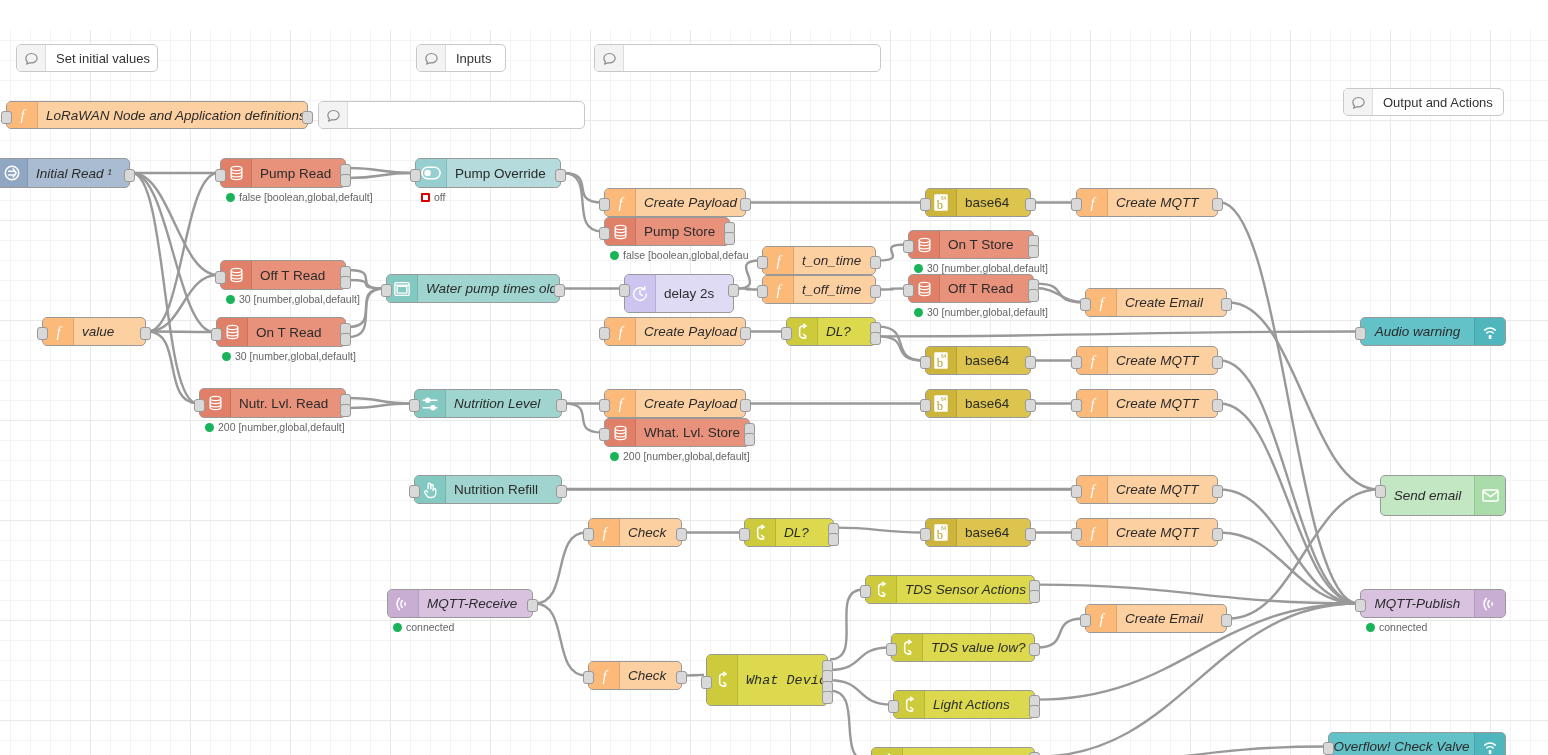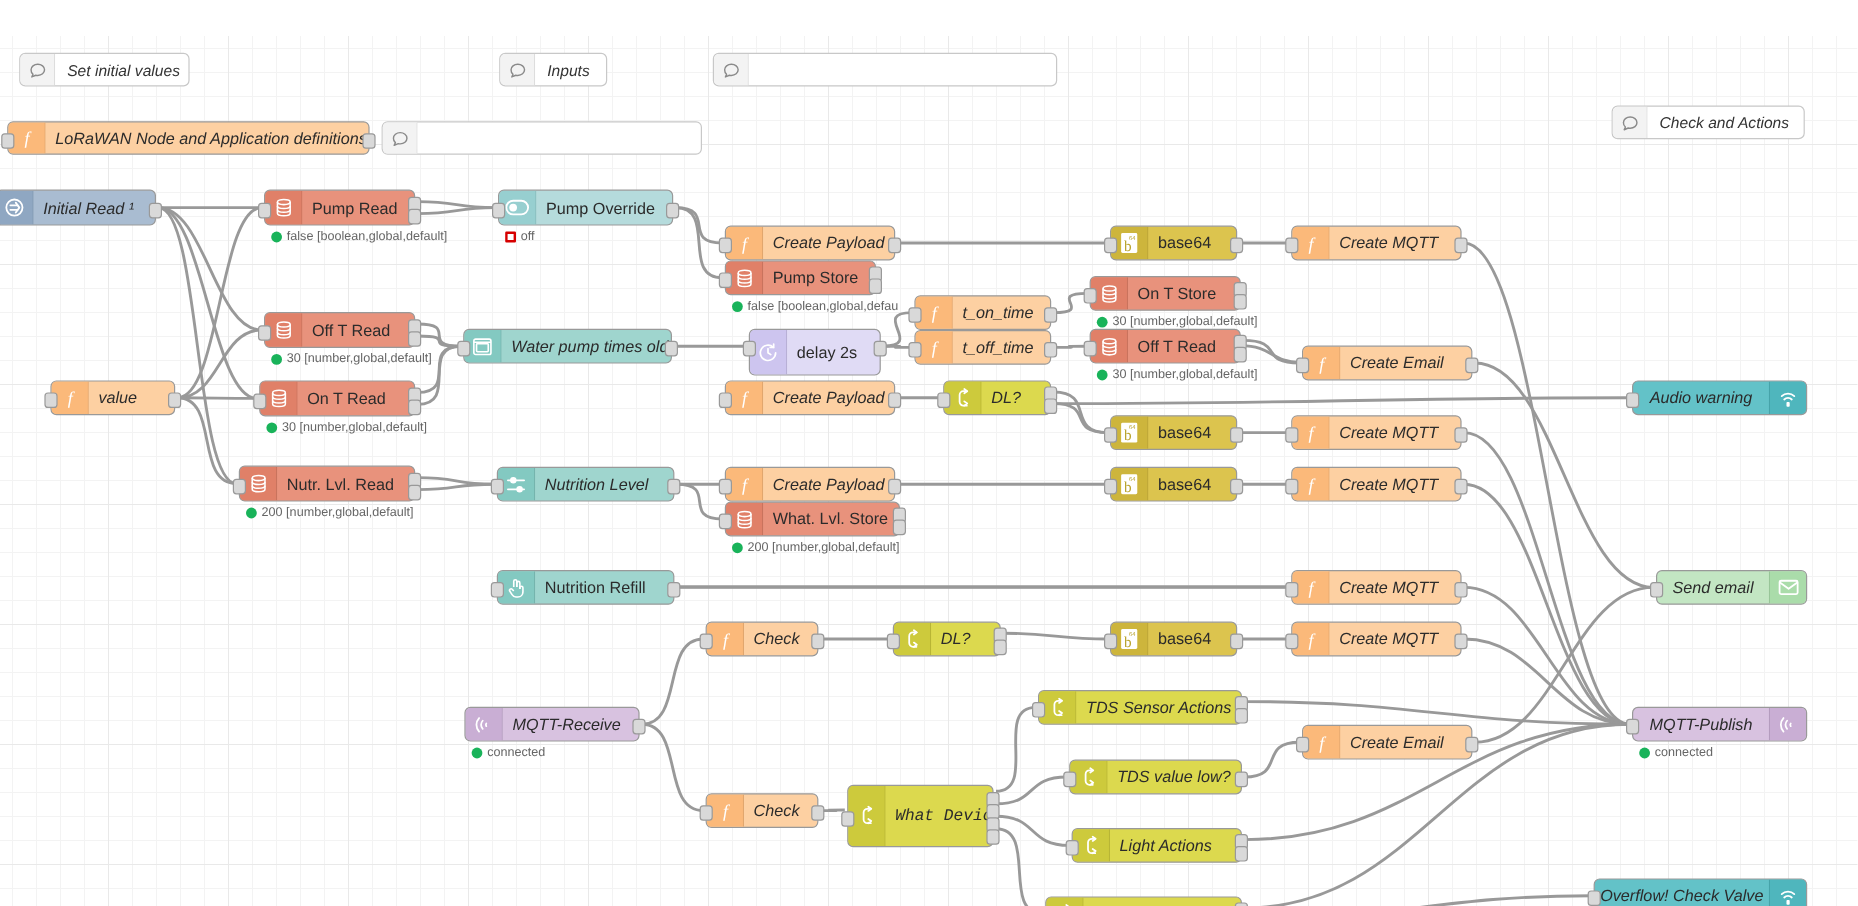--- a/index.html
+++ b/index.html
@@ -69,21 +69,21 @@
 
   
   .comment{
     position:absolute;box-sizing:border-box;height:28px;
     background:#fff;border:1px solid #c8c8c8;border-radius:5px;
     display:flex;align-items:stretch;z-index:10;
   }
   .comment .ic{width:28px;flex:0 0 28px;background:#f3f3f3;border-right:1px solid #ddd;
     border-radius:4px 0 0 4px;display:flex;align-items:center;justify-content:center;}
   .comment .lbl{flex:1 1 auto;display:flex;align-items:center;padding:0 10px;
-    font-size:13px;font-style:italic;color:#333;white-space:nowrap;}
+    font-size:13px;color:#333;white-space:nowrap;}
 
   svg.gi{display:block;}
 </style>
 </head>
 <body>
 
 <div id="app">
 
 
   <div id="canvas">
@@ -541,21 +541,21 @@
         <div class="node" style="left: 1076px; top: 445px; width: 142px; height: 29px; background: rgb(253, 208, 162);">
           <div class="ic" style="background:#fbb97a">
             <svg class="gi" width="17" height="18" viewBox="0 0 24 24">
               <text x="12" y="19" font-family="'Liberation Serif',serif" font-style="italic" font-size="21" fill="#fff" text-anchor="middle">f</text>
             </svg>
           </div>
           <div class="lbl ital">Create MQTT</div>
           <div class="port in" style="top: 9px;"></div>
           <div class="port out" style="top: 9px;"></div>
         </div>
-        <div class="node" style="left: 1380px; top: 445px; width: 126px; height: 29px; background: rgb(195, 230, 195);">
+        <div class="node" style="left: 1380px; top: 445px; width: 126px; height: 41px; background: rgb(195, 230, 195);">
           <div class="lbl ital ctr">Send email</div>
           <div class="ic right" style="background:#aadcaa">
             <svg class="gi" width="19" height="19" viewBox="0 0 24 24" fill="none" stroke="#fff" stroke-width="1.9" stroke-linejoin="round">
               <rect x="2.5" y="5" width="19" height="14" rx="1.6"></rect>
               <path d="M2.5 6.5L12 13.5 21.5 6.5"></path>
             </svg>
           </div>
           <div class="port in" style="top: 9px;"></div>
         </div>
         <div class="node" style="left: 588px; top: 488px; width: 94px; height: 29px; background: rgb(253, 208, 162);">
@@ -752,21 +752,21 @@
               <path d="M21 11.5c0 4.1-4 7.5-9 7.5a10.9 10.9 0 0 1-2.6-.3L4 21l1.6-3.6A7.3 7.3 0 0 1 3 11.5C3 7.4 7 4 12 4s9 3.4 9 7.5z"></path>
             </svg>
           </div>
         </div>
         <div class="comment" style="left: 1343px; top: 58px; width: 161px;">
           <div class="ic">
             <svg class="gi" width="15" height="15" viewBox="0 0 24 24" fill="none" stroke="#8a8a8a" stroke-width="1.9" stroke-linejoin="round">
               <path d="M21 11.5c0 4.1-4 7.5-9 7.5a10.9 10.9 0 0 1-2.6-.3L4 21l1.6-3.6A7.3 7.3 0 0 1 3 11.5C3 7.4 7 4 12 4s9 3.4 9 7.5z"></path>
             </svg>
           </div>
-          <div class="lbl">Check and Actions</div>
+          <div class="lbl">Output and Actions</div>
         </div>
         <div class="comment" style="left: 318px; top: 71px; width: 267px;">
           <div class="ic">
             <svg class="gi" width="15" height="15" viewBox="0 0 24 24" fill="none" stroke="#8a8a8a" stroke-width="1.9" stroke-linejoin="round">
               <path d="M21 11.5c0 4.1-4 7.5-9 7.5a10.9 10.9 0 0 1-2.6-.3L4 21l1.6-3.6A7.3 7.3 0 0 1 3 11.5C3 7.4 7 4 12 4s9 3.4 9 7.5z"></path>
             </svg>
           </div>
         </div>
       </div>
   </div>

